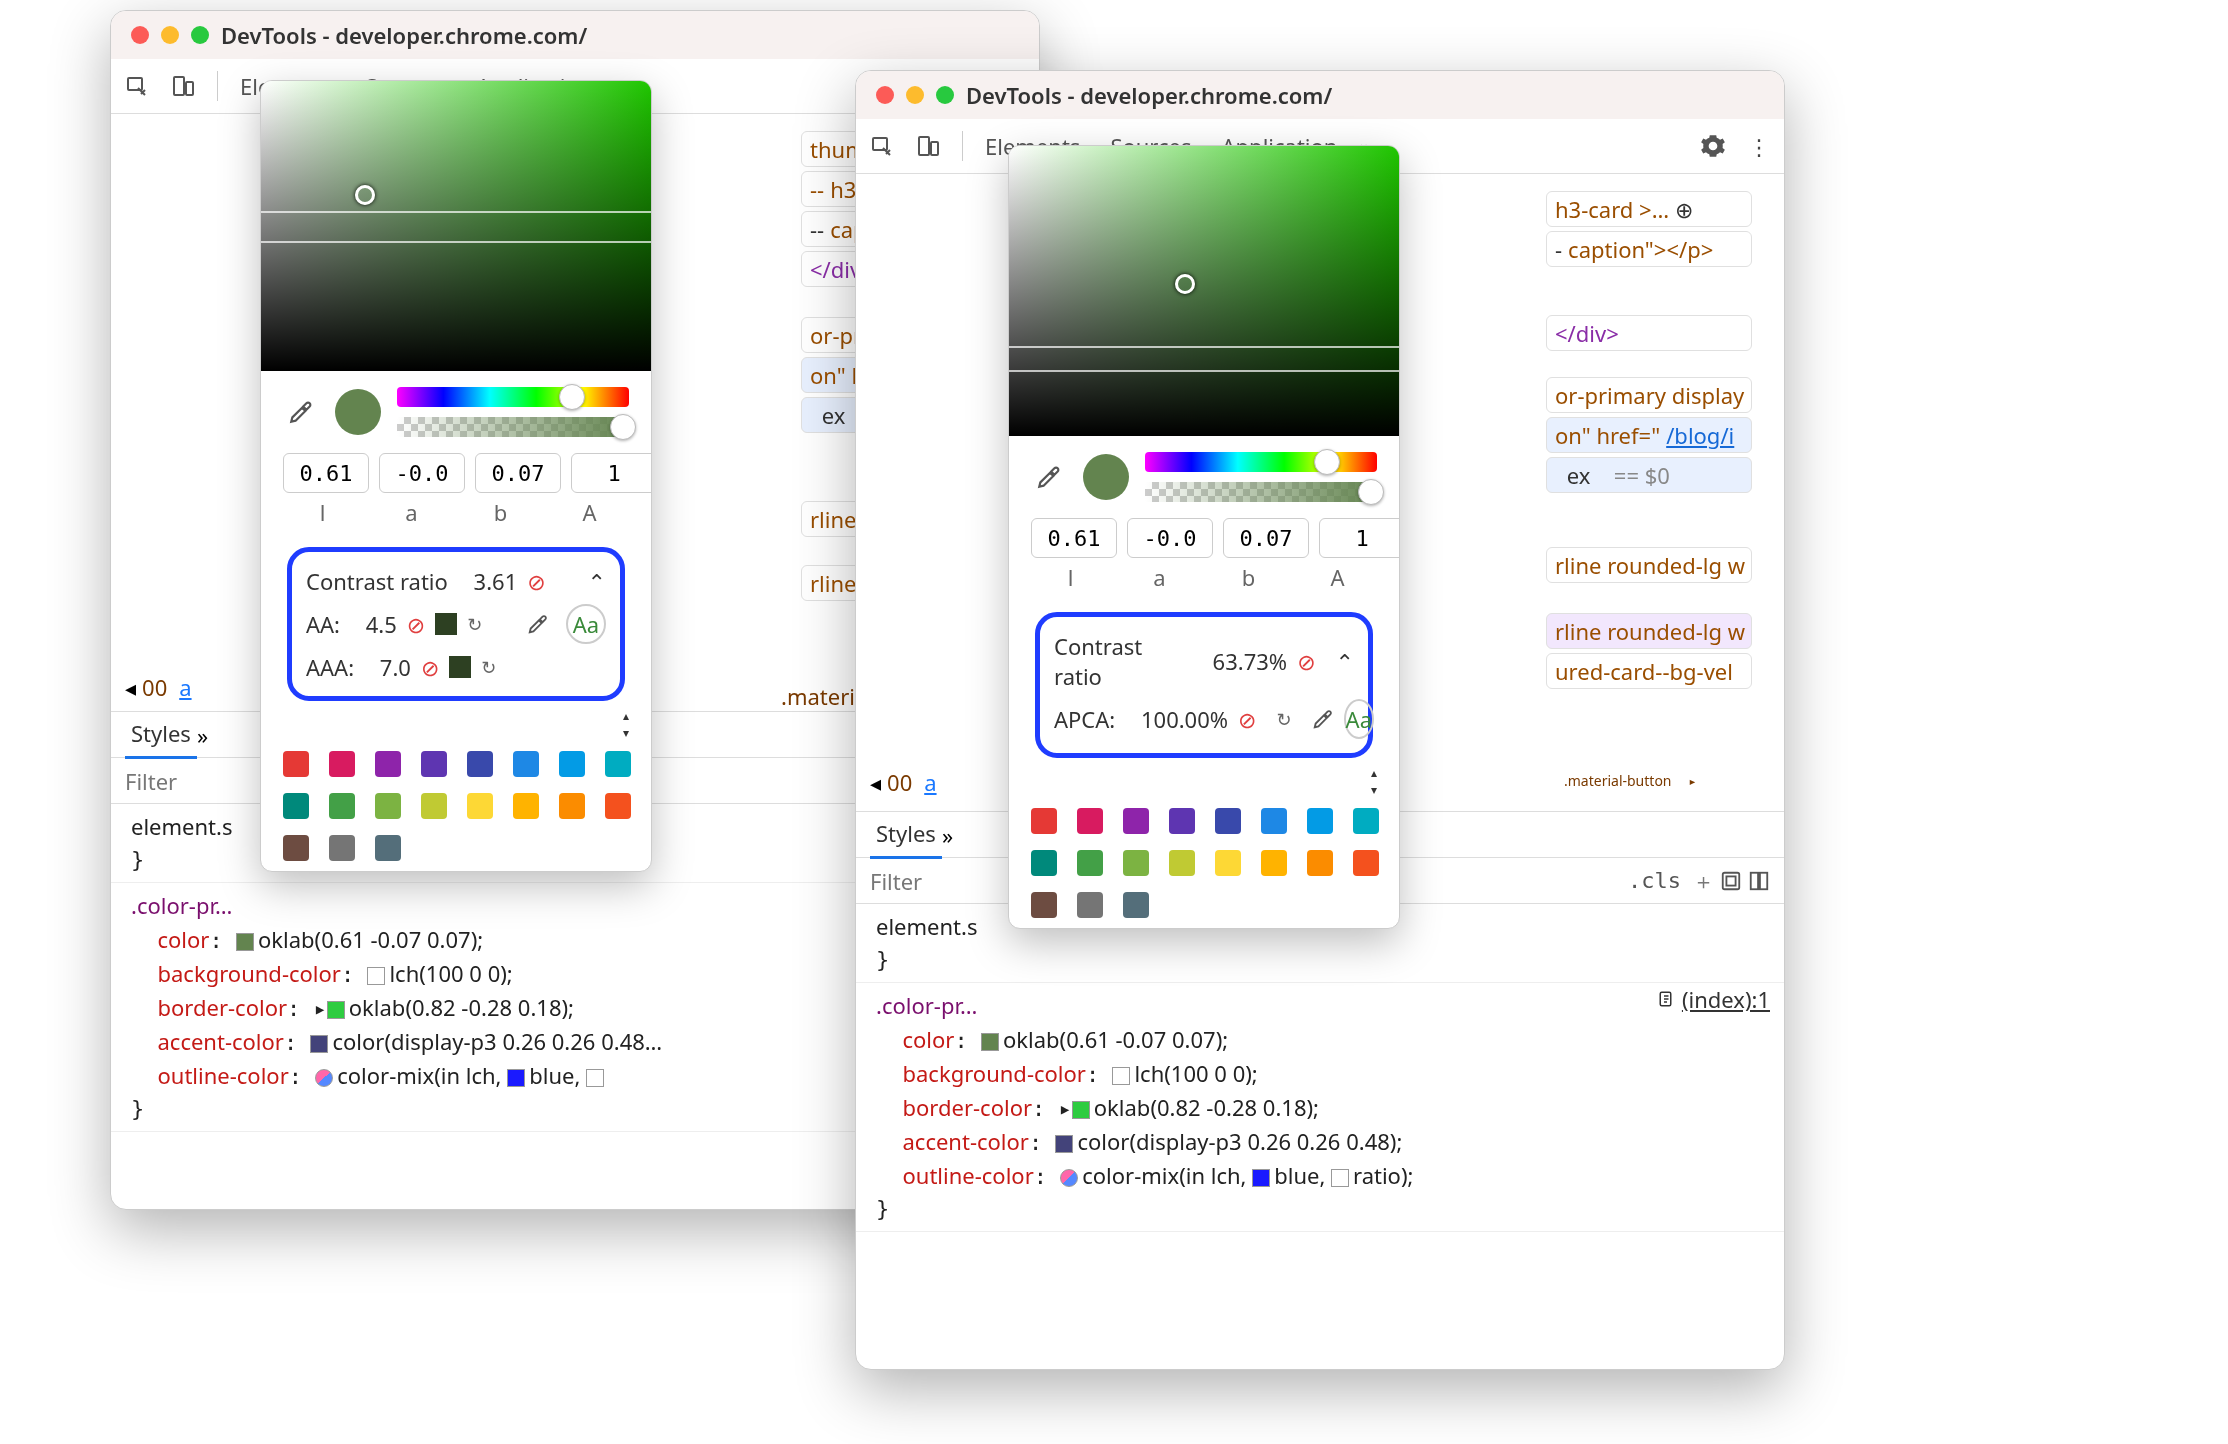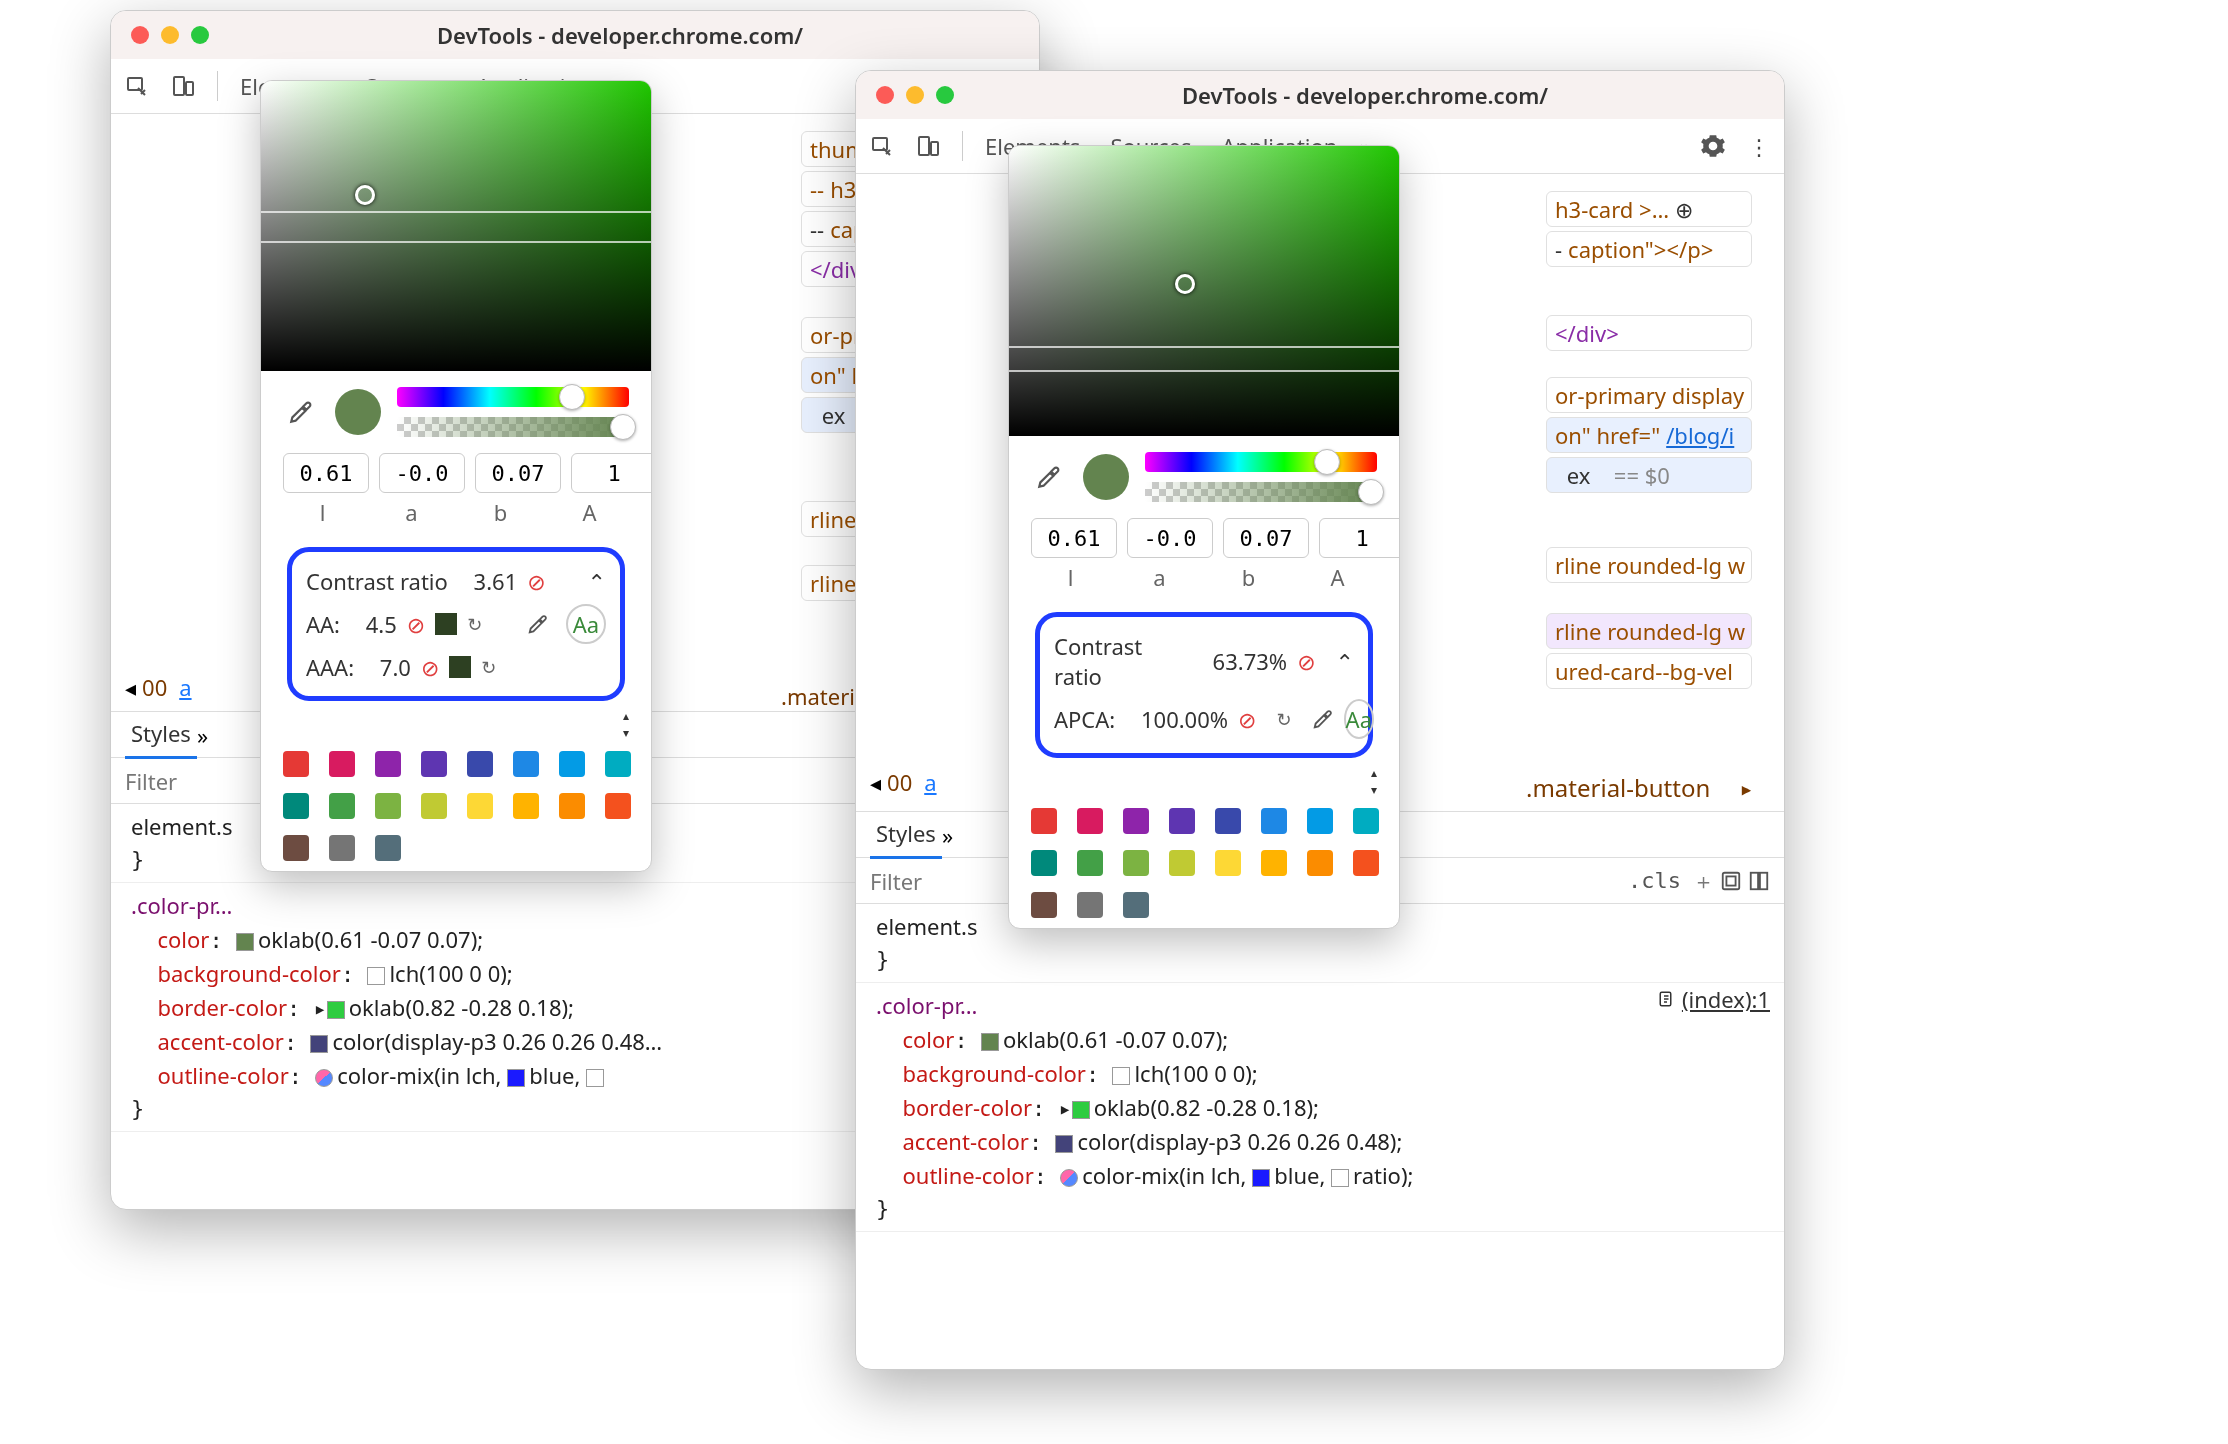--- a/index.html
+++ b/index.html
@@ -1,21 +1,21 @@
 <!DOCTYPE html>
 <html><head>
 <meta charset="utf-8">
 <style>
 * { margin:0; padding:0; box-sizing:border-box; font-family:system-ui,-apple-system,sans-serif; }
 body { background:#fff; width:2228px; height:1444px; position:relative; }
 .window { position:absolute; border:1px solid #ccc; border-radius:16px; overflow:hidden; box-shadow:0 20px 60px rgba(0,0,0,0.3); background:#fff; }
 .titlebar { background:#f7f1f0; height:48px; display:flex; align-items:center; padding:0 20px; gap:12px; font-size:22px; font-weight:600; color:#333; }
 .tl { width:18px; height:18px; border-radius:50%; }
 .tred{background:#fc5b57}.tyel{background:#fdbb2d}.tgrn{background:#28c93f}
-.titlebar-title{flex:1;text-align:center}
+.titlebar-title{flex:1;text-align:left}
 .toolbar{display:flex;align-items:center;border-bottom:1px solid #ddd;height:55px;padding:0 14px;gap:22px;font-size:22px;color:#444}
 .toolbar .tabs{display:flex;gap:30px;color:#555}
 .toolbar .spacer{flex:1}
 .dom-area{padding:8px 20px;font-family:ui-monospace,monospace;font-size:22px;color:#333;line-height:30px}
 .dom-area .tag{color:#8a2da7}.dom-area .attr{color:#9a4e00}
 .crumb-bar{display:flex;align-items:center;padding:6px 14px;font-size:22px;border-top:1px solid #ddd;border-bottom:1px solid #ddd}
 .crumb-bar .cr{color:#7a3a00;margin:0 6px}
 .stabrow{display:flex;align-items:center;border-bottom:1px solid #ddd;padding:0 14px;height:46px;font-size:22px}
 .stabrow .stab{color:#333;padding:8px 6px}
 .filterrow{display:flex;align-items:center;border-bottom:1px solid #ddd;padding:0 14px;height:46px;font-size:22px;color:#777}
@@ -310,21 +310,21 @@
         <span class="attr">rline rounded-lg w</span>
       </div>
     <div style="height:22px"></div>
     <div class="dom-row row-hl2">
         <span class="attr">rline rounded-lg w</span>
       </div>
     <div class="dom-row">
         <span class="attr">ured-card--bg-vel</span>
       </div>
   </div>
-  <div style="position:absolute;left:670px;top:700px;font-size:24px;font-family:ui-monospace,monospace;color:#7a3a00"><span>.material-button</span>&nbsp;&nbsp;▸</div>
+  <div style="position:absolute;left:708px;top:700px;font-size:14px;font-family:ui-monospace,monospace;color:#7a3a00"><span>.material-button</span>&nbsp;&nbsp;▸</div>
 
   <div class="crumb-bar" style="position:absolute;top:690px;left:0;width:160px;border:0">
     <span>◂</span>
     <span class="cr">00</span>
     <span class="cr" style="color:#1a78ff;text-decoration:underline">a</span>
   </div>
 
   <div style="position:absolute;top:740px;left:0;right:0;border-top:1px solid #ddd">
     <div class="stabrow">
       <span class="stab" style="border-bottom:3px solid #1a73e8">Styles</span>

